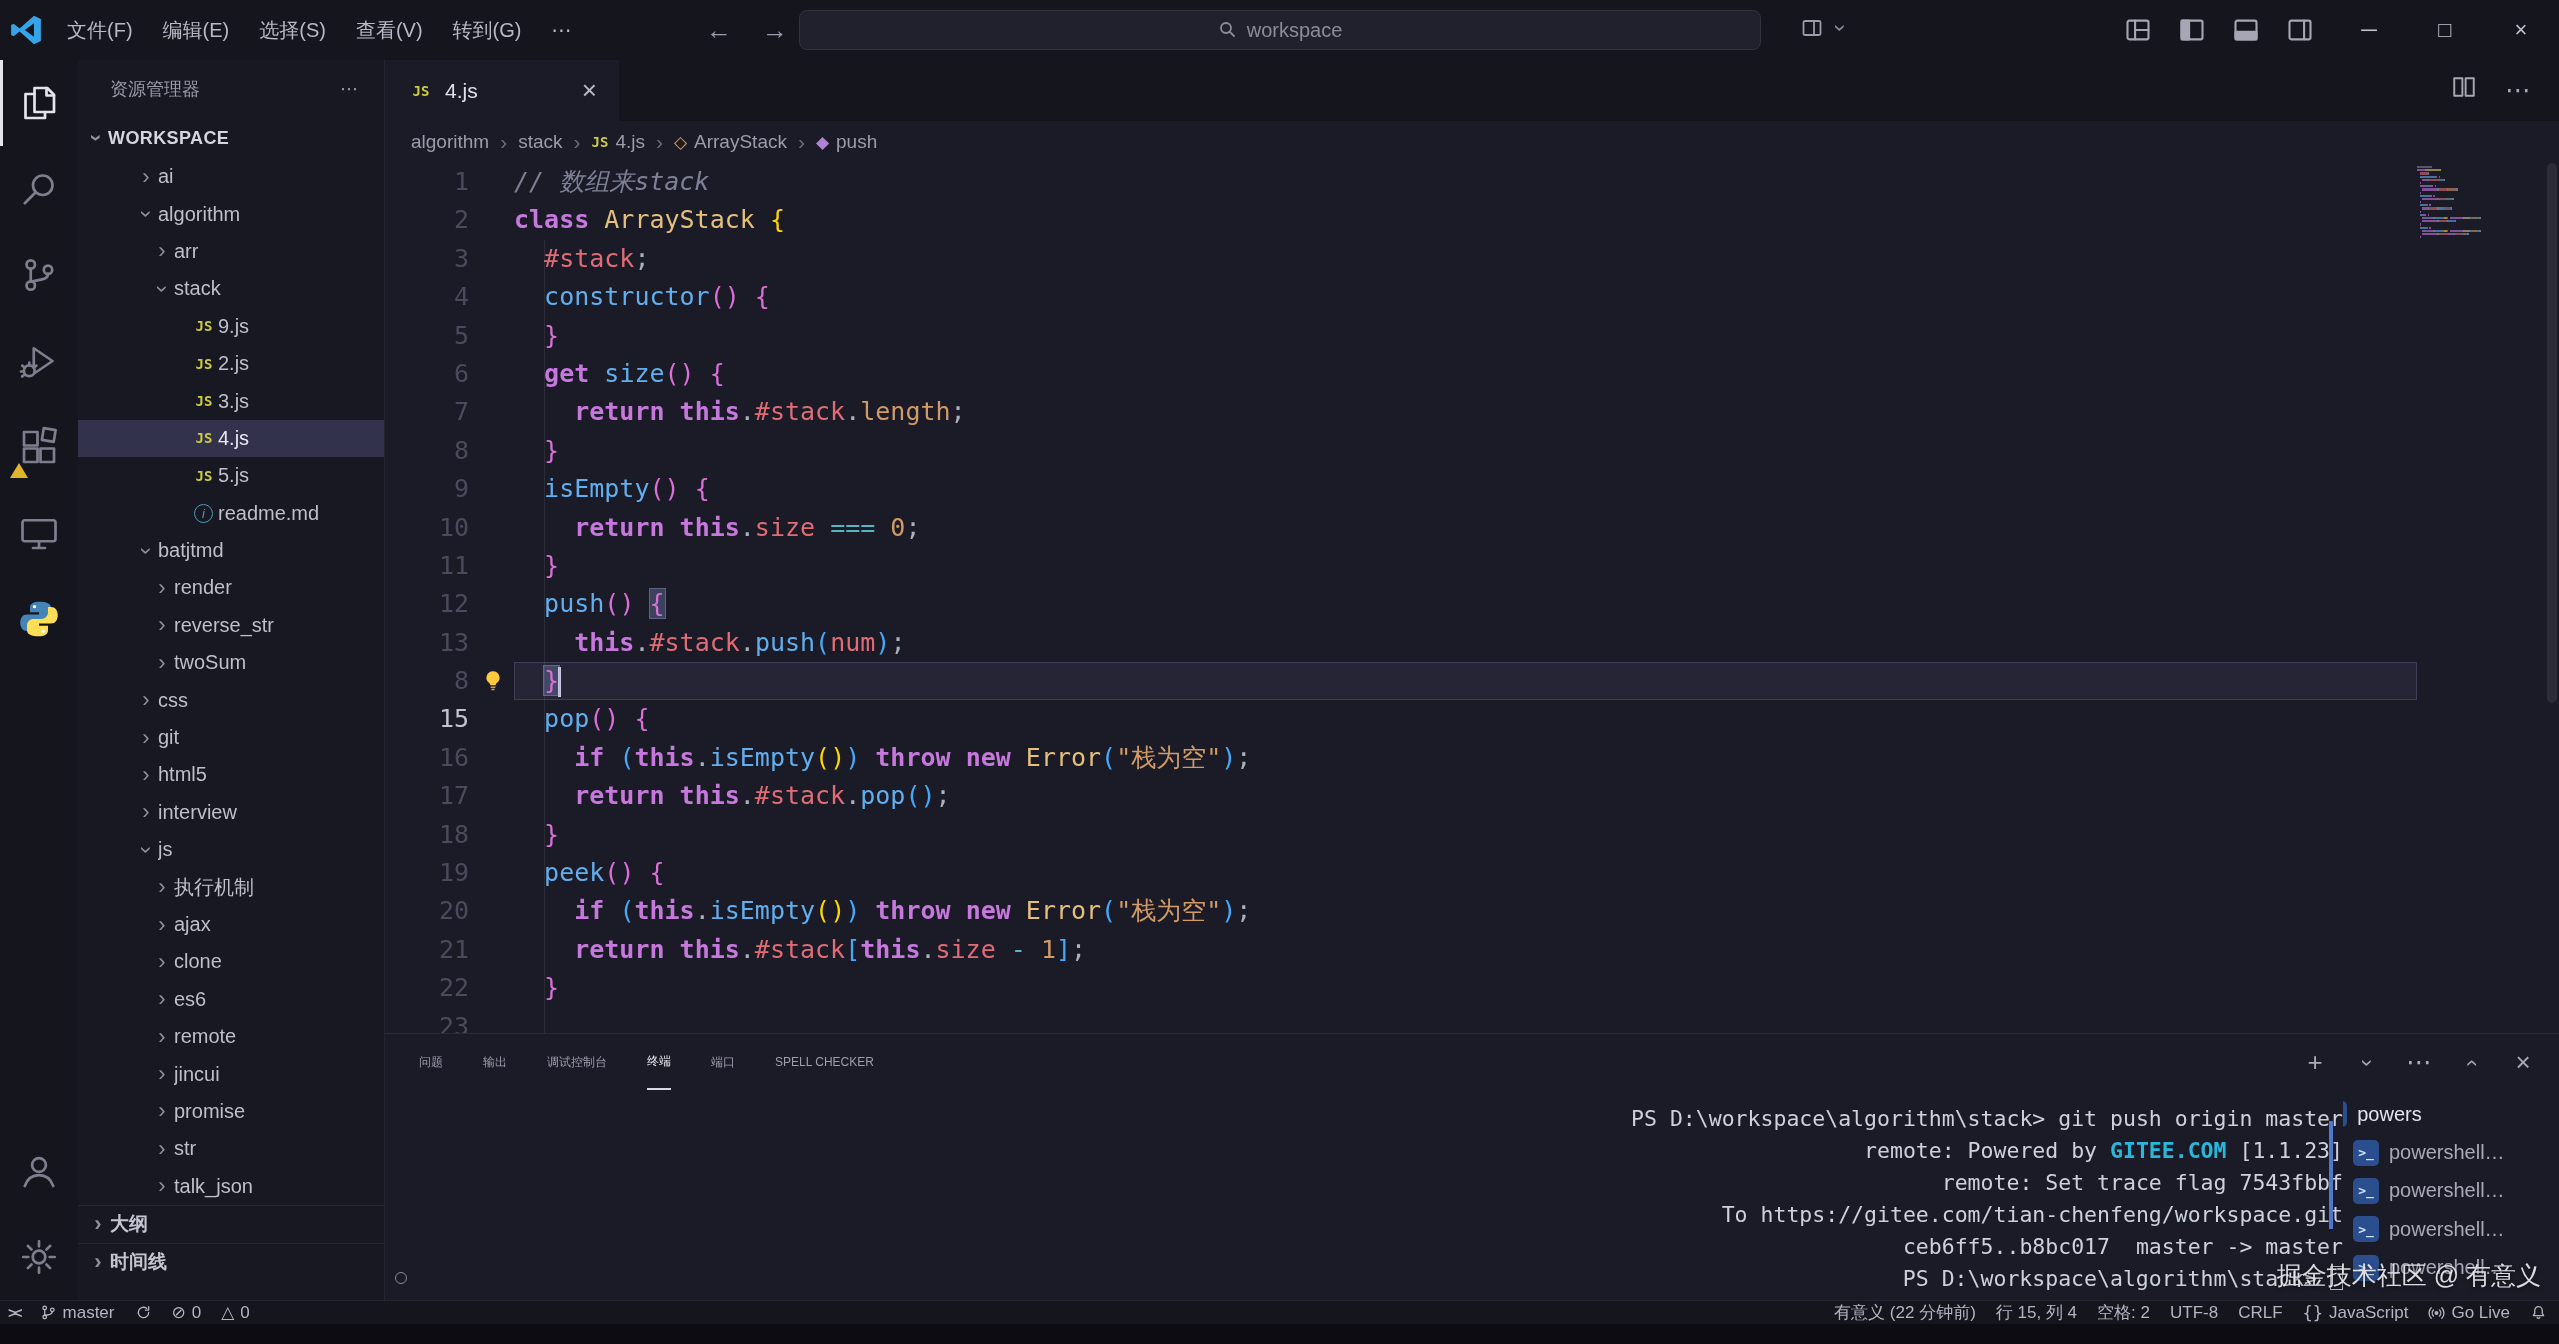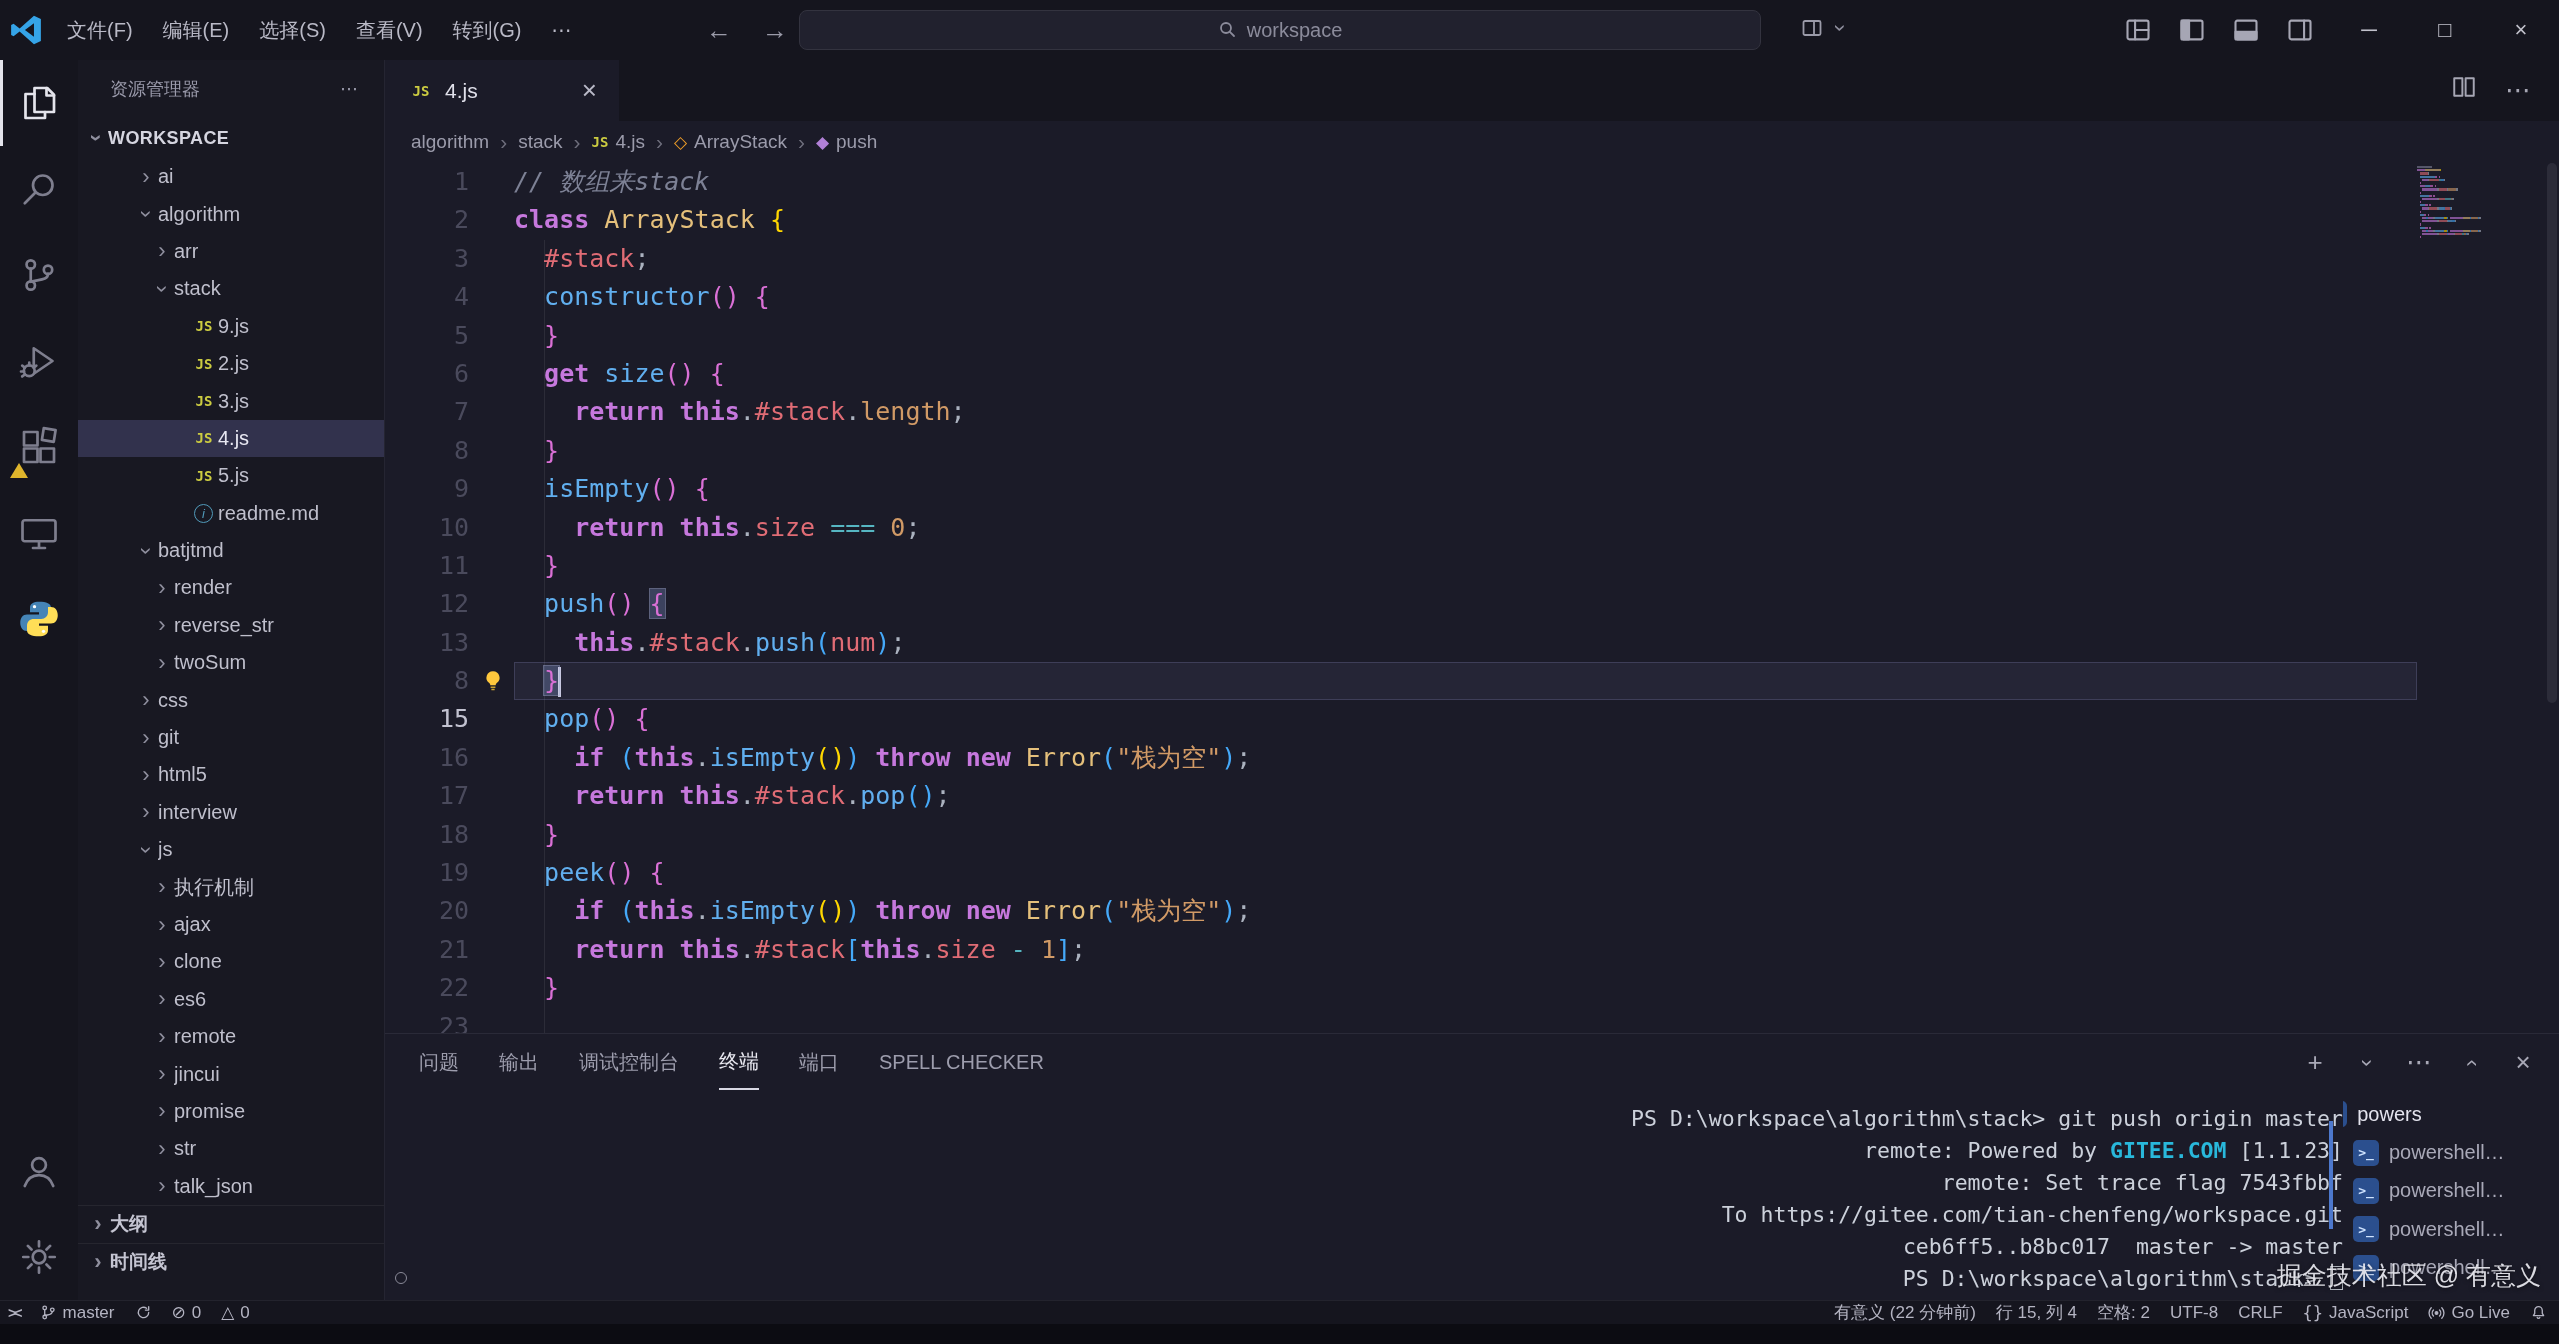--- a/index.html
+++ b/index.html
@@ -90,21 +90,21 @@
   .lightbulb{position:absolute;left:92px;width:32px;height:34px;display:flex;align-items:center;justify-content:center;}
   .minimap{position:absolute;right:14px;top:3px;width:128px;}
   .mline{height:2.2px;margin-bottom:1px;white-space:nowrap;font-size:0;}
   .mseg{display:inline-block;height:2.2px;opacity:.6;}
   .vscroll{position:absolute;right:0;top:0;width:14px;bottom:0;}
   .vthumb{position:absolute;top:0;right:2px;width:10px;height:540px;background:rgba(121,121,140,0.18);border-radius:5px;}
 
   
   .panel{position:absolute;left:0;right:0;bottom:0;height:267px;background:var(--bg-editor);border-top:1px solid #2a2a38;}
   .panel-header{height:57px;display:flex;align-items:center;padding:0 22px 0 34px;}
-  .ptab{margin-right:40px;font-size:20px;color:#9d9dad;line-height:53px;white-space:nowrap;}
+  .ptab{margin-right:40px;font-size:12px;color:#9d9dad;line-height:53px;white-space:nowrap;}
   .ptab.active{color:#e8e8f0;border-bottom:2px solid #d8d8e4;}
   .panel-actions{margin-left:auto;display:flex;gap:24px;color:#a8a8b6;align-items:center;}
   .pact{display:flex;align-items:center;justify-content:center;width:28px;height:28px;font-size:26px;}
   .pact .chev{color:#a8a8b6;font-size:22px;width:auto;}
   .chev-d{display:inline-block;transform:rotate(90deg);}
   .chev-u{display:inline-block;transform:rotate(-90deg);}
   .panel-body{position:absolute;top:57px;left:0;right:0;bottom:0;text-align:right;}
   .term{position:absolute;left:0;top:0;right:216px;bottom:0;padding:12px 0 0 34px;
         font:21.5px/32px "DejaVu Sans Mono","Liberation Mono",monospace;color:#ccd1db;overflow:hidden;}
   .tline{position:relative;white-space:pre;}

